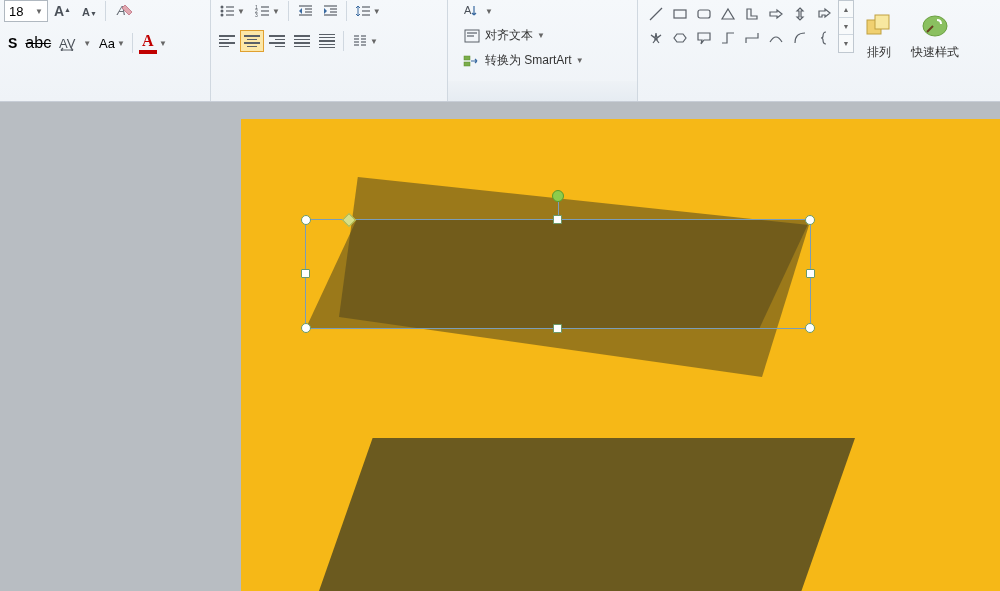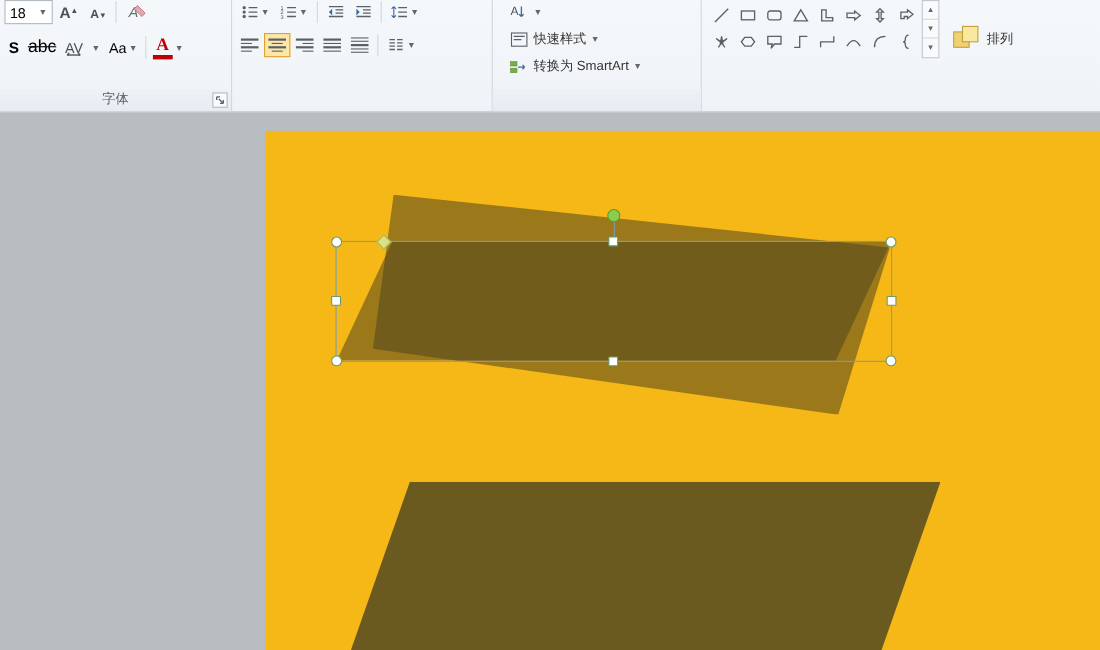--- a/index.html
+++ b/index.html
@@ -172,21 +172,21 @@
       justify-content: center;
       font-size: 7px;
       color: #666;
       border-bottom: 1px solid #d0d8e0;
       cursor: pointer;
     }
     .gallery-more-btn:last-child { border-bottom: none; }
     
     .big-btn {
       display: flex;
-      flex-direction: row;
+      flex-direction: column;
       align-items: center;
       justify-content: center;
       padding: 2px 6px;
       border: 1px solid transparent;
       cursor: pointer;
       height: 70px;
       min-width: 42px;
       gap: 2px;
     }
     .big-btn-label { font-size: 12px; color: #333; text-align: center; }
@@ -402,28 +402,20 @@
         <div class="divider-v"></div>
         <div class="font-color-btn">
           <div style="display:flex;flex-direction:column;align-items:center;">
             <span class="font-color-a">A</span>
             <span class="font-color-swatch"></span>
           </div>
           <span class="drop-arrow">▼</span>
         </div>
       </div>
     </div>
-    <div class="group-label">
-      <span>字体</span>
-      <div class="group-launcher">
-        <svg width="8" height="8">
-            <path d="M1,1 L1,4 M1,1 L4,1 M3,3 L7,7 M7,7 L7,4 M7,7 L4,7" class="icon-line"></path>
-          </svg>
-      </div>
-    </div>
   </div>
 
   <div class="group para-group">
     <div class="group-content" style="flex-direction:column; gap:0; padding:0;">
       <div class="para-row1">
         <button class="btn-small">
           <svg width="16" height="16">
             <circle cx="3" cy="4" r="1.5" class="icon-fill"></circle>
               <line x1="7" y1="4" x2="15" y2="4" class="icon-line"></line>
             <circle cx="3" cy="8" r="1.5" class="icon-fill"></circle>
@@ -543,21 +535,21 @@
             <path d="M11,3 L11,12 M11,12 L9,10 M11,12 L13,10" stroke="#3a6aa0" stroke-width="1.2" fill="none"></path>
           </svg>
           <span class="drop-arrow">▼</span>
         </div>
         <div class="text-btn">
           <svg width="18" height="16">
             <rect x="2" y="2" width="14" height="12" fill="none" stroke="#5a6068" stroke-width="1"></rect>
             <line x1="4" y1="5" x2="14" y2="5" class="icon-line"></line>
               <line x1="4" y1="8" x2="11" y2="8" class="icon-line"></line>
           </svg>
-          <span>快速样式</span>
+          <span>对齐文本</span>
           <span class="drop-arrow">▼</span>
         </div>
         <div class="text-btn">
           <svg width="18" height="16">
             <rect x="1" y="3" width="6" height="4" fill="#7aad4a" stroke="#5a8a2a" stroke-width="0.5"></rect>
             <rect x="1" y="9" width="6" height="4" fill="#7aad4a" stroke="#5a8a2a" stroke-width="0.5"></rect>
             <path d="M8,8 L14,8 M14,8 L12,6 M14,8 L12,10" stroke="#3a6aa0" stroke-width="1.2" fill="none"></path>
           </svg>
           <span>转换为 SmartArt</span>
           <span class="drop-arrow">▼</span>
@@ -657,20 +649,28 @@
           <div class="gallery-more-btn">▼</div>
           <div class="gallery-more-btn">▼</div>
         </div>
       </div>
       <div class="big-btn">
         <svg width="32" height="32">
           <rect x="4" y="10" width="14" height="14" fill="#f0d070" stroke="#c0a040"></rect>
           <rect x="12" y="5" width="14" height="14" fill="#f8e8a0" stroke="#c0a040"></rect>
         </svg>
         <span class="big-btn-label">排列</span>
+      </div>
+      <div class="big-btn">
+        <svg width="32" height="32">
+          <ellipse cx="16" cy="16" rx="12" ry="10" fill="#8ac060" stroke="#6aa040"></ellipse>
+          <path d="M18,10 Q22,10 22,14" stroke="#fff" stroke-width="2" fill="none"></path>
+          <path d="M8,22 L14,16" stroke="#6a4020" stroke-width="2"></path>
+        </svg>
+        <span class="big-btn-label">快速样式</span>
       </div>
     </div>
   </div>
 </div>
 
 <div class="workspace">
   <div class="slide">
     <div class="parallelogram para1"></div>
 
     <div class="para2-container">

